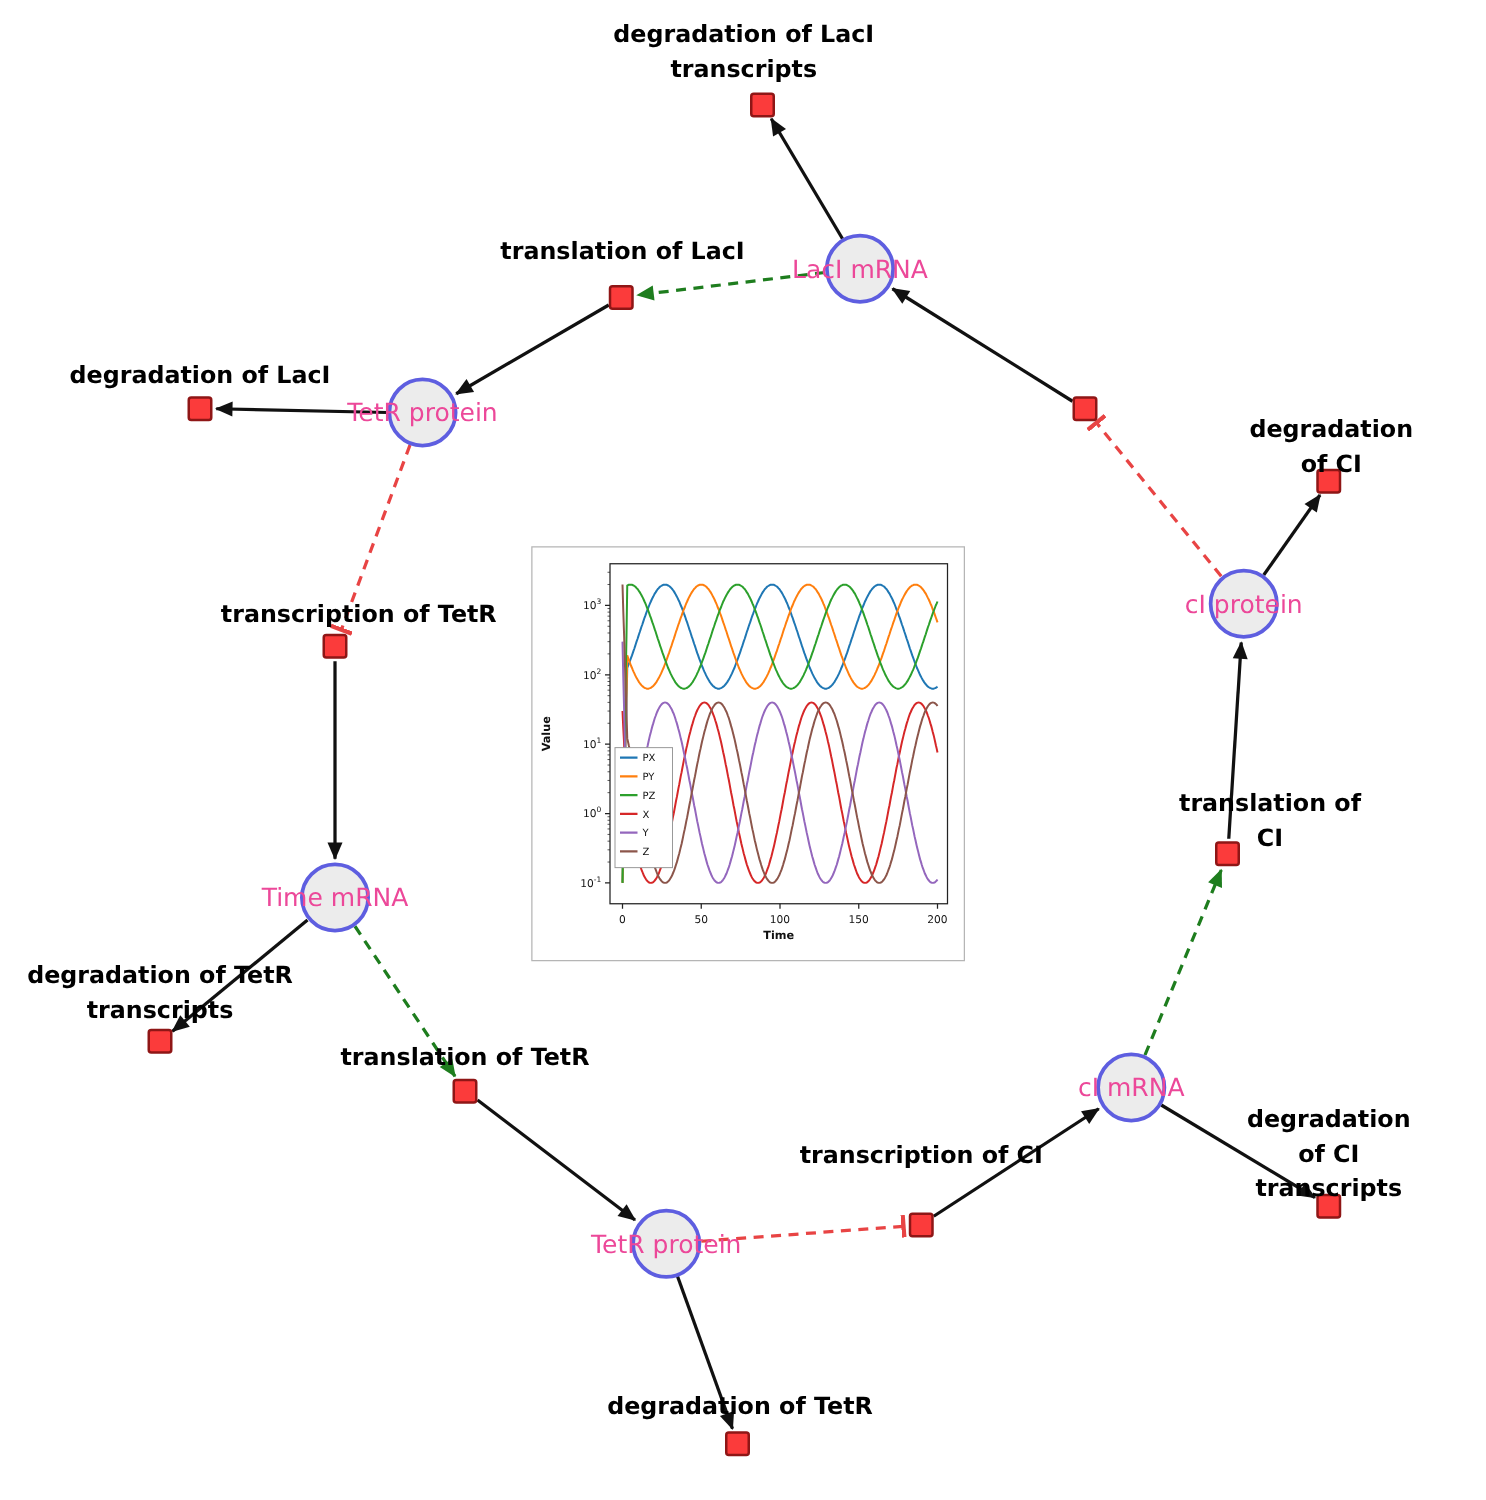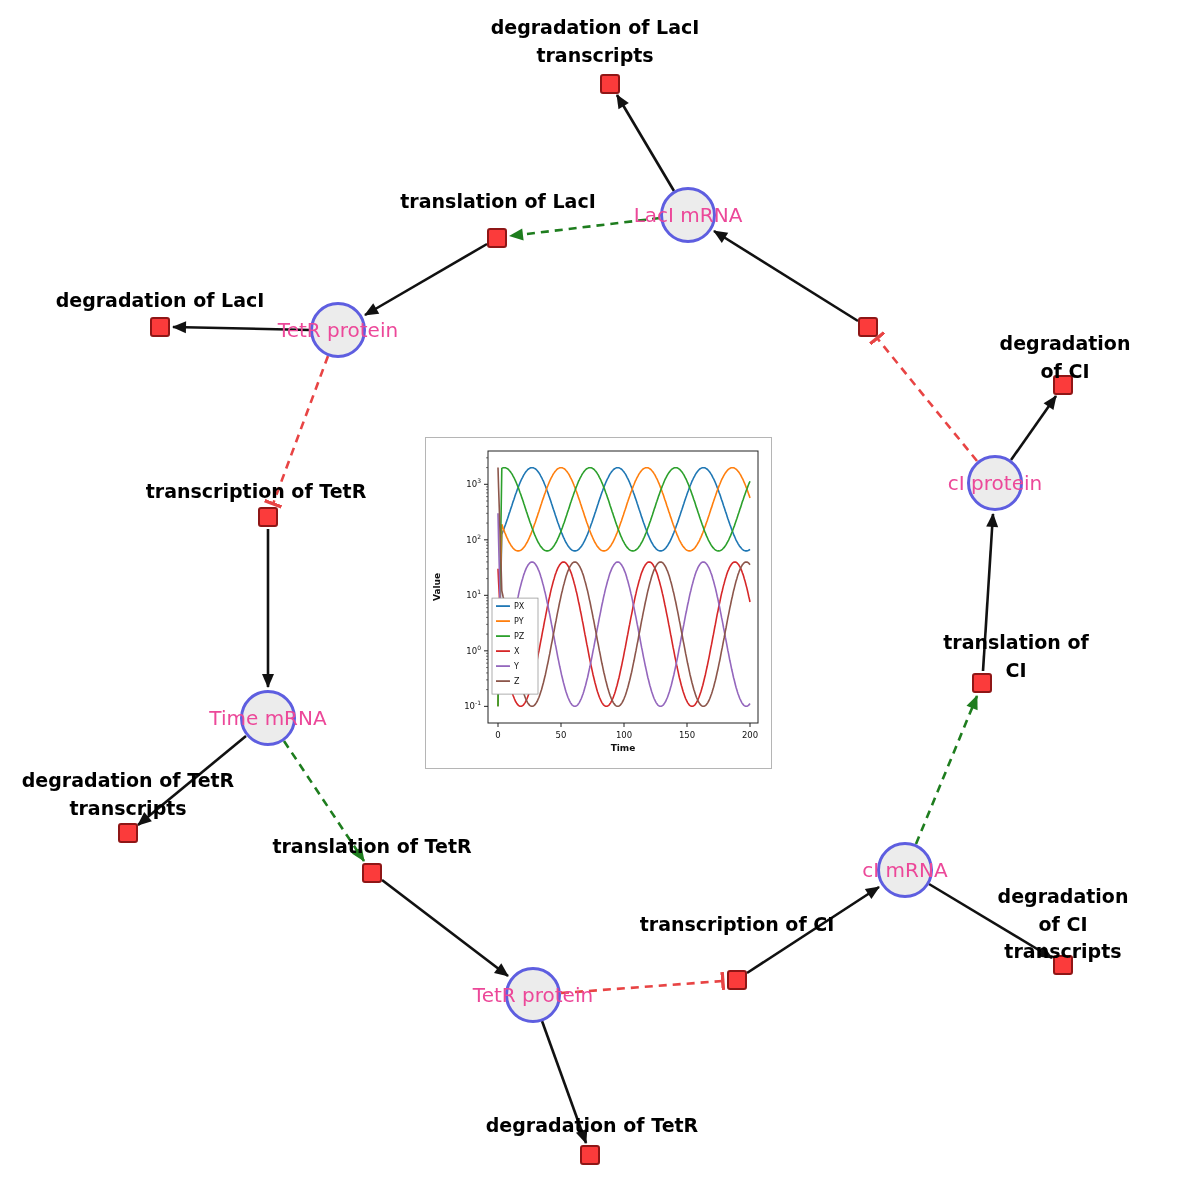--- a/index.html
+++ b/index.html
@@ -69,21 +69,21 @@
   <div class="reaction" style="left:128px;top:833px"></div>
   <div class="reaction" style="left:372px;top:873px"></div>
   <div class="reaction" style="left:737px;top:980px"></div>
   <div class="reaction" style="left:1063px;top:965px"></div>
   <div class="reaction" style="left:590px;top:1155px"></div>
 
   <div class="rlabel" style="left:595px;top:42px">degradation of LacI
 transcripts</div>
   <div class="rlabel" style="left:498px;top:202px">translation of LacI</div>
   <div class="rlabel" style="left:160px;top:301px">degradation of LacI</div>
-  <div class="rlabel" style="left:256px;top:492px">transcription of TetR</div>
+  <div class="rlabel" style="left:287px;top:492px">transcription of TetR</div>
   <div class="rlabel" style="left:1065px;top:358px">degradation of CI</div>
   <div class="rlabel" style="left:1016px;top:657px">translation of CI</div>
   <div class="rlabel" style="left:128px;top:795px">degradation of TetR
 transcripts</div>
   <div class="rlabel" style="left:372px;top:847px">translation of TetR</div>
   <div class="rlabel" style="left:737px;top:925px">transcription of CI</div>
   <div class="rlabel" style="left:1063px;top:924px">degradation of CI
 transcripts</div>
   <div class="rlabel" style="left:592px;top:1126px">degradation of TetR</div>
 

